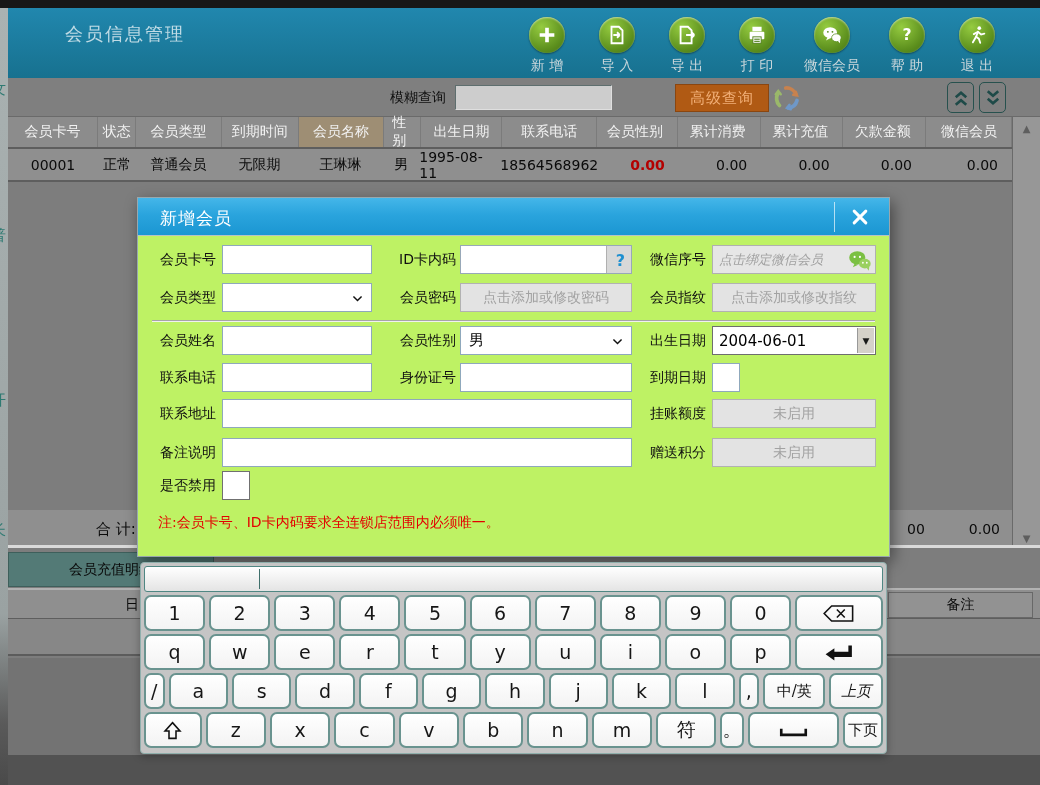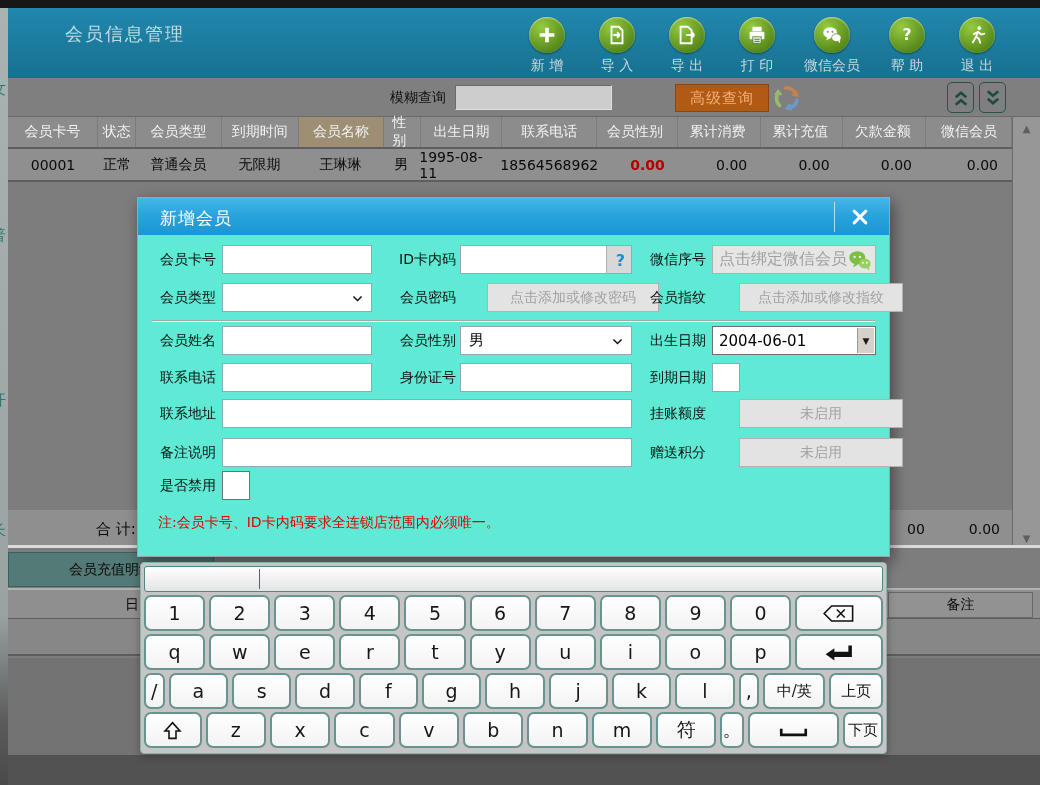--- a/index.html
+++ b/index.html
@@ -74,51 +74,51 @@
   .date-frag { position:absolute; left:117px; top:6px; font-size:14px; color:#0a0a0a; }
   .remark-cell { position:absolute; left:880px; top:2px; width:145px; height:26px; background:#929292;
     border:1px solid #686868; display:flex; align-items:center; justify-content:center;
     font-size:14px; color:#0a0a0a; }
   .detail-row { position:absolute; left:0; top:611px; width:100%; height:37px; background:#878787;
     border-bottom:2px solid #5c5c5c; }
   .bottom-fill { position:absolute; left:0; top:650px; width:100%; height:97px; background:#737373; }
   .bottom-band { position:absolute; left:0; bottom:0; width:100%; height:30px; background:#525252; }
 
   
-  .modal { position:absolute; left:137px; top:197px; width:753px; height:360px; background:#5eead4;
+  .modal { position:absolute; left:137px; top:197px; width:753px; height:360px; background:#bef264;
     border:1px solid #98a8ae; box-shadow:3px 5px 14px rgba(0,0,0,.45); z-index:10; }
   .modal-head { position:absolute; left:0; top:0; width:100%; height:38px;
     background:linear-gradient(180deg,#44b6e9 0%,#2aa4dd 45%,#1b96d2 100%);
     border-bottom:1px solid #b6c2c6; }
   .modal-title { position:absolute; left:22px; top:9px; color:#fff; font-size:17px; letter-spacing:1px; }
   .close-divider { position:absolute; right:54px; top:4px; width:1px; height:30px; background:rgba(255,255,255,.65); }
   .modal-close { position:absolute; right:8px; top:4px; width:42px; height:30px; display:flex;
     align-items:center; justify-content:center; cursor:pointer; }
 
   .lbl { position:absolute; font-size:14px; color:#101010; line-height:29px; text-align:right; }
   .fld { position:absolute; height:29px; }
   .r1{top:47px} .r2{top:85px} .r3{top:128px} .r4{top:165px} .r5{top:201px} .r6{top:240px} .r7{top:273px}
   .lbl.c1{left:14px;width:64px} .fld.c1{left:84px;width:150px}
   .lbl.c2{left:246px;width:72px} .fld.c2{left:322px;width:172px}
   .lbl.c3{left:504px;width:64px} .fld.c3{left:574px;width:164px}
   .fld.wide{width:410px} .fld.small-box{width:28px}
   .inp { width:100%; height:100%; background:#fff; border:1px solid #8fa8bc; padding:0 6px;
     font-family:inherit; font-size:15px; }
   .dis { width:100%; height:100%; background:#e3e3e3; border:1px solid #b2b2b2; color:#a2a2a2;
-    font-size:14px; display:flex; align-items:center; justify-content:center;margin-left:27px; }
+    font-size:14px; display:flex; align-items:center; justify-content:center; }
   .sel { width:100%; height:100%; background:#fff; border:1px solid #8fa8bc; display:flex;
     align-items:center; padding:0 8px; font-size:15px; position:relative; cursor:pointer; }
   .sel svg { position:absolute; right:7px; top:8px; width:13px; height:13px; }
   .id-wrap { width:100%; height:100%; background:#d8d8d8; border:1px solid #98a8b8; position:relative; }
   .id-input { position:absolute; left:0; top:0; width:146px; height:100%; background:#fff;
     border:none; border-right:1px solid #b0b0b0; padding:0 6px; font-size:15px; font-family:inherit; }
   .id-help { position:absolute; right:6px; top:5px; color:#1e8fd0; font-weight:bold; font-size:16px; cursor:pointer; }
   .wx-field { width:100%; height:100%; background:#e6e6e6; border:1px solid #b0b0b0; position:relative;
     display:flex; align-items:center; padding:0 30px 0 6px; cursor:pointer; }
-  .wx-ph { color:#a0a0a0; font-size:16px; white-space:nowrap; }
+  .wx-ph { color:#a0a0a0; font-size:13px; white-space:nowrap;font-style:italic; }
   .wx-icon { position:absolute; right:3px; top:2px; width:25px; height:25px; }
   .combo { width:100%; height:100%; background:#fff; border:1px solid #6e6e6e; position:relative;
     display:flex; align-items:center; padding:0 22px 0 6px; font-size:15px; cursor:pointer; }
   .combo-btn { position:absolute; right:1px; top:1px; bottom:1px; width:17px; background:#d5d1c9;
     border-left:1px solid #999; display:flex; align-items:center; justify-content:center; font-size:9px; color:#1a1a1a; }
   .chk { width:100%; height:100%; background:#fff; border:1px solid #707070; cursor:pointer; }
   .form-divider { position:absolute; left:14px; right:14px; top:122px;
     border-top:1px solid #a6a6a6; border-bottom:1px solid #f0f0f0; }
   .modal-note { position:absolute; left:20px; top:316px; color:#e40000; font-size:14px; }
   .save-btn { position:absolute; left:600px; top:303px; width:136px; height:48px;
@@ -471,21 +471,21 @@
           <div class="key" style="flex: 1 1 0px;">s</div>
           <div class="key" style="flex: 1 1 0px;">d</div>
           <div class="key" style="flex: 1 1 0px;">f</div>
           <div class="key" style="flex: 1 1 0px;">g</div>
           <div class="key" style="flex: 1 1 0px;">h</div>
           <div class="key" style="flex: 1 1 0px;">j</div>
           <div class="key" style="flex: 1 1 0px;">k</div>
           <div class="key" style="flex: 1 1 0px;">l</div>
           <div class="key" style="flex: 0.3 1 0px;">,</div>
           <div class="key small-label" style="flex: 1.05 1 0px;">中/英</div>
-          <div class="key small-label" style="flex: 0.9 1 0px;">上页</div>
+          <div class="key small-label" style="flex: 0.9 1 0px; font-style: italic;">上页</div>
         </div>
         <div class="kb-row">
           <div class="key" style="flex: 0.95 1 0px;">
             <svg viewBox="0 0 24 24" fill="none" stroke="#111" stroke-width="1.8">
               <path d="M12 3l8.5 9.5H16V21H8v-8.5H3.5z"></path>
             </svg>
           </div>
           <div class="key" style="flex: 1 1 0px;">z</div>
           <div class="key" style="flex: 1 1 0px;">x</div>
           <div class="key" style="flex: 1 1 0px;">c</div>

